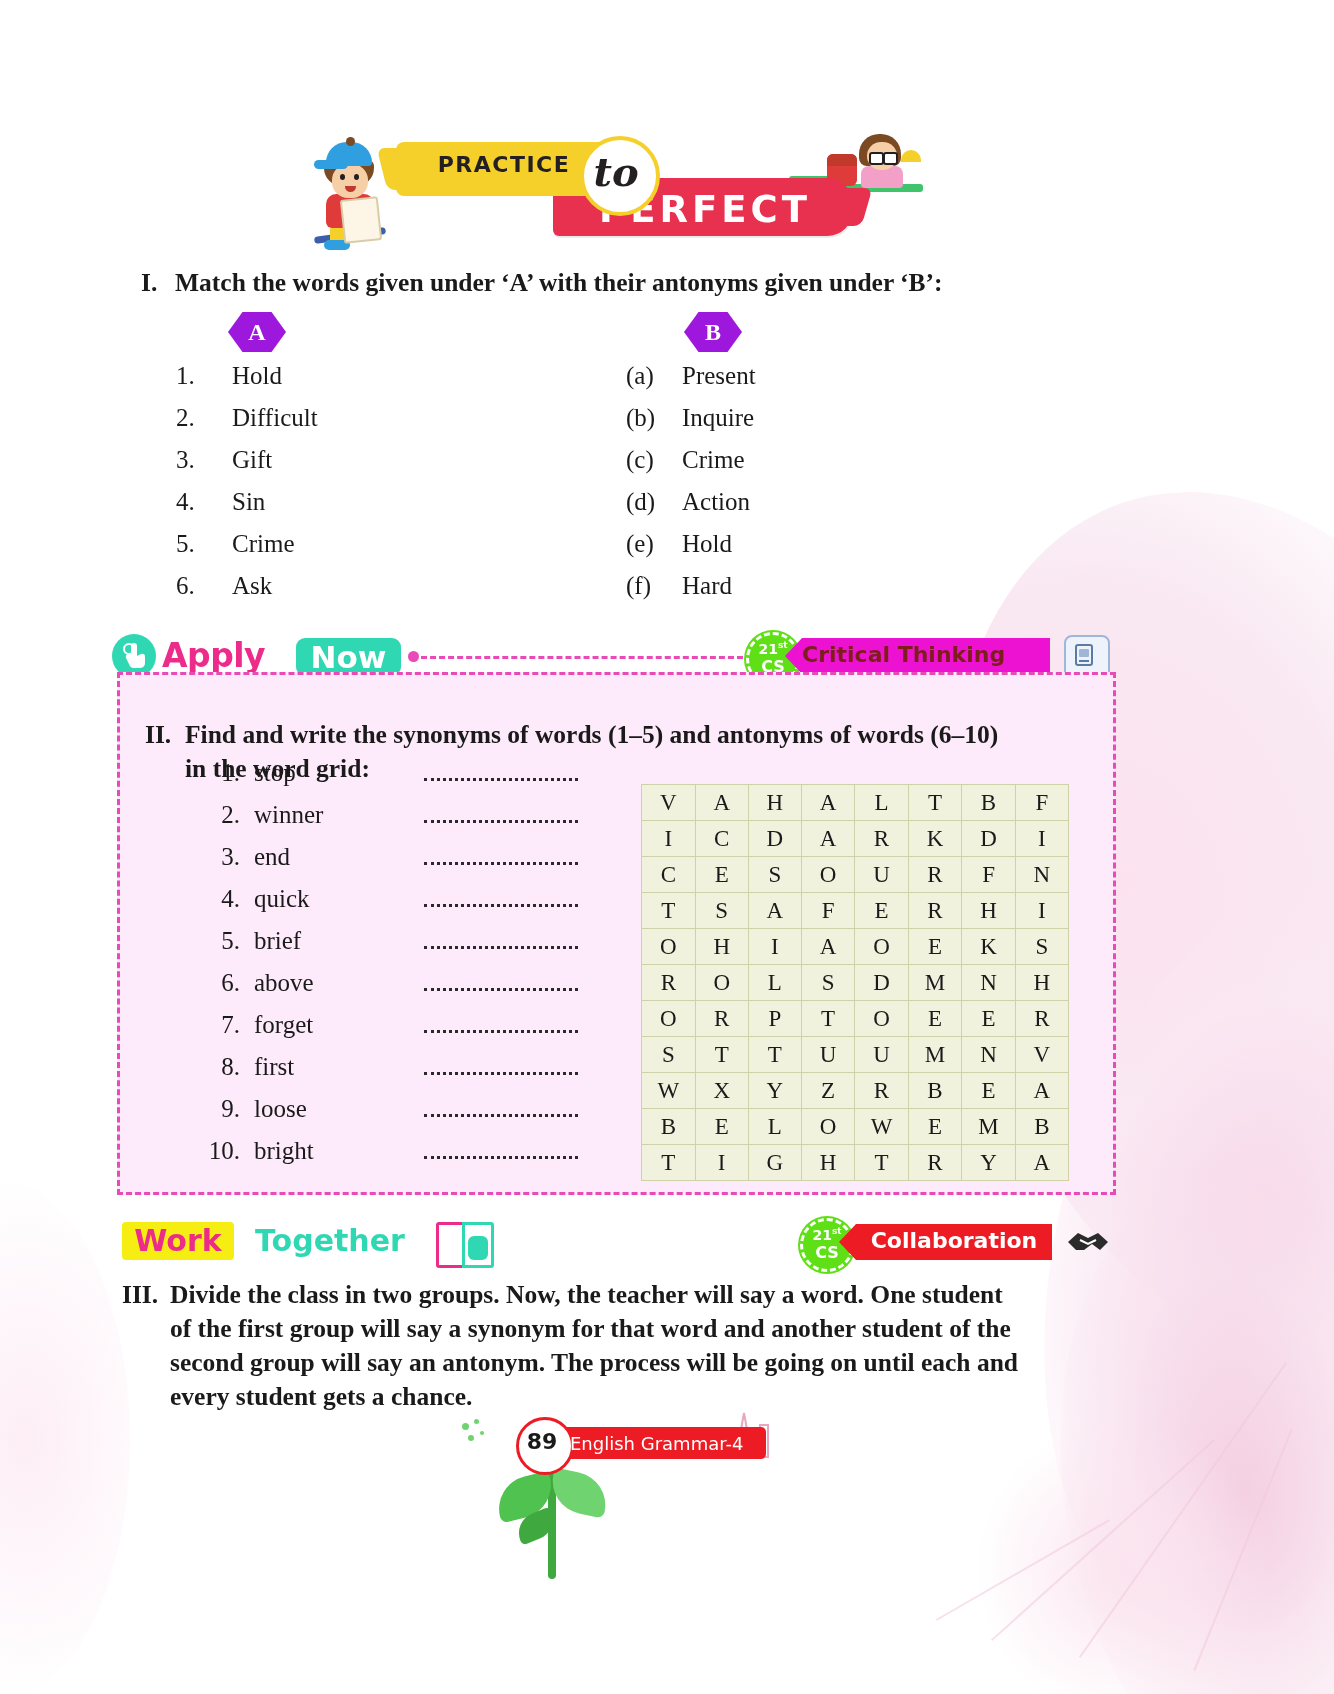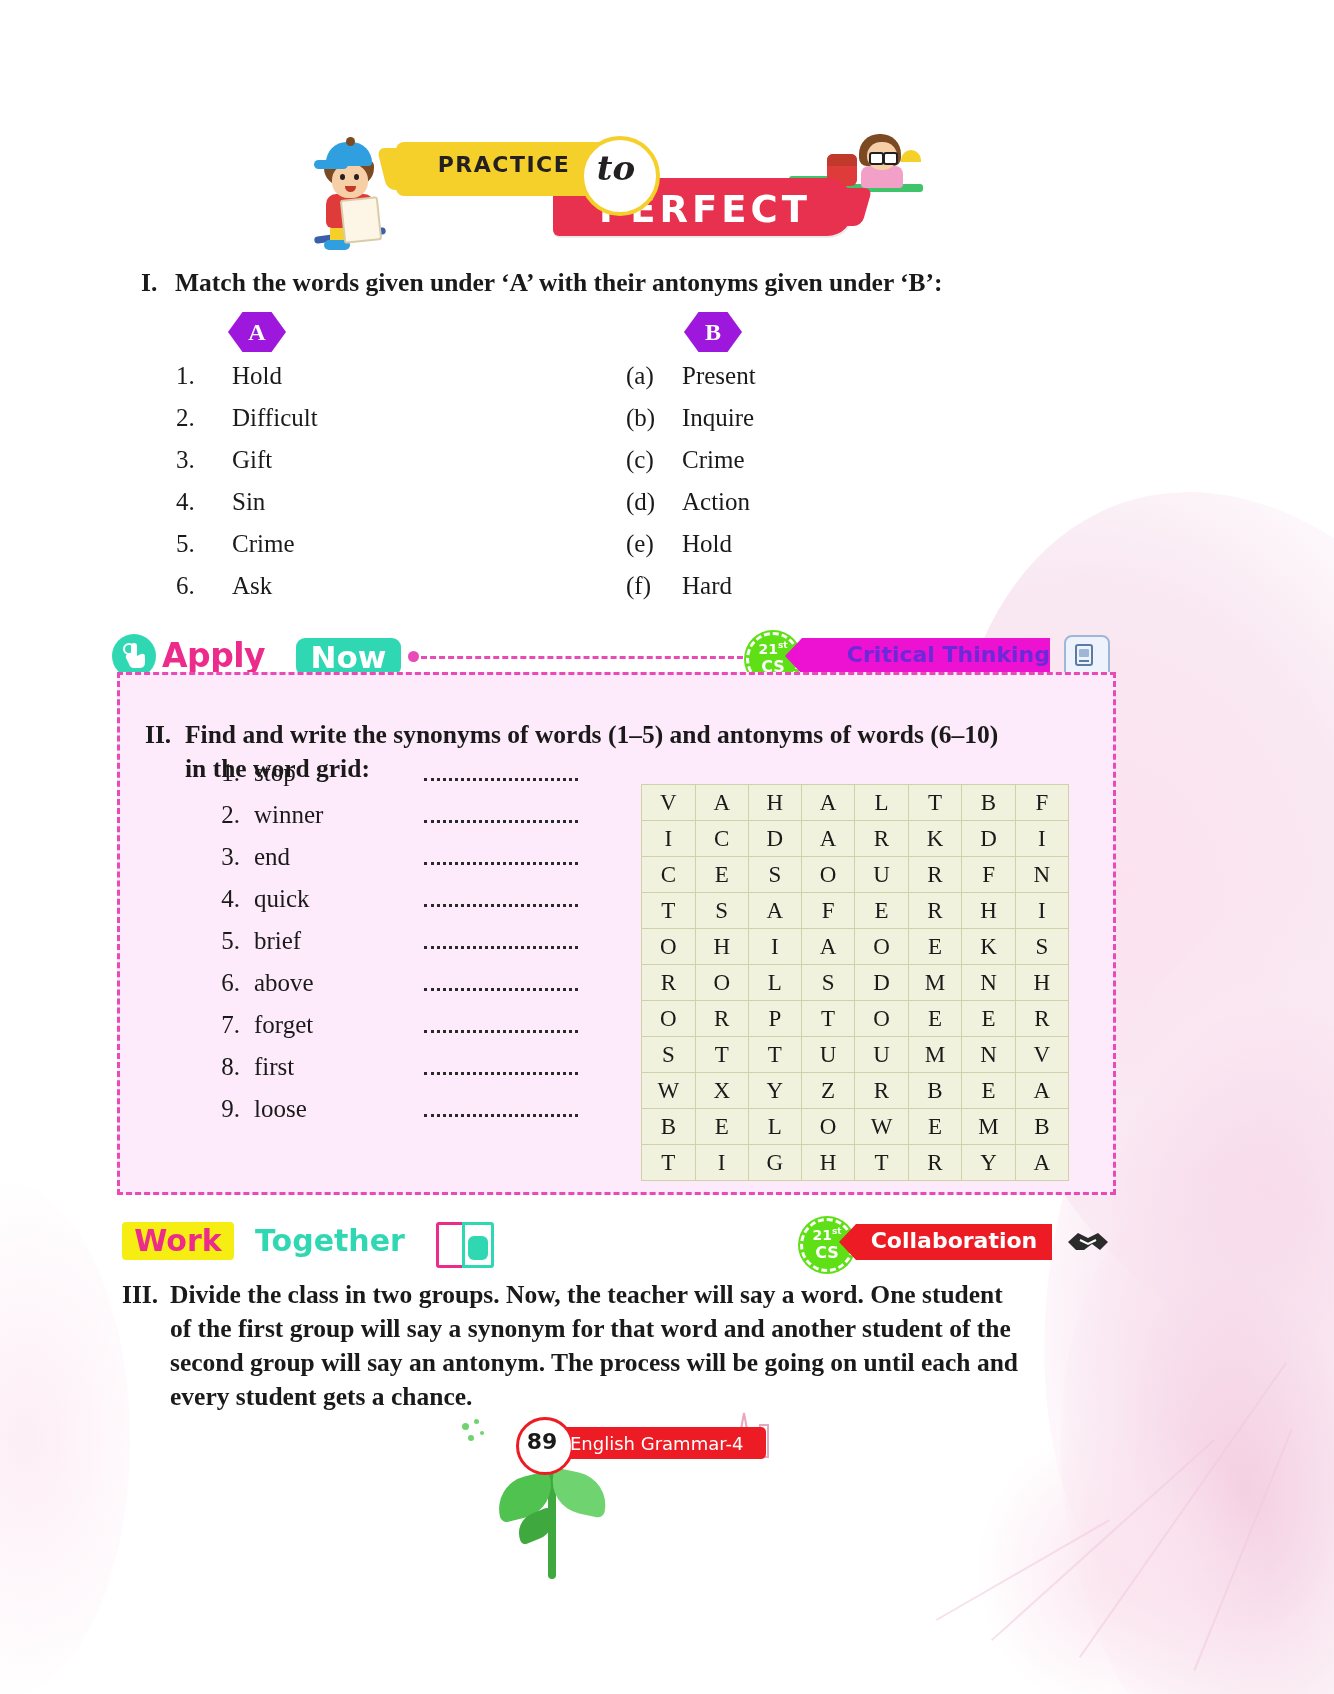--- a/index.html
+++ b/index.html
@@ -60,21 +60,21 @@
     font-family:"DejaVu Sans", sans-serif;font-weight:bold;font-size:22px;
     letter-spacing:1.5px;color:#241f20;text-align:center;
   }
   .to-badge{
     position:absolute;left:262px;top:8px;width:72px;height:72px;border-radius:50%;
     background:#ffffff;border:4px solid #f5cf2a;
   }
   .to-text{
     position:absolute;left:262px;top:20px;width:72px;text-align:center;
     font-family:"DejaVu Serif", serif;font-style:italic;font-weight:bold;
-    font-size:34px;color:#241f20;
+    font-size:40px;color:#241f20;
   }
   
   .kid-l{position:absolute;left:0px;top:8px;width:84px;height:112px;}
   .kid-l .cap{position:absolute;left:8px;top:6px;width:46px;height:24px;
       background:#2f9fe0;border-radius:24px 24px 4px 4px;}
   .kid-l .cap-brim{position:absolute;left:-4px;top:24px;width:34px;height:9px;
       background:#2f9fe0;border-radius:8px;}
   .kid-l .cap-btn{position:absolute;left:28px;top:1px;width:9px;height:9px;
       background:#7b4a22;border-radius:50%;}
   .kid-l .hair{position:absolute;left:6px;top:24px;width:50px;height:26px;
@@ -178,22 +178,22 @@
   .ct-banner{
     position:absolute;left:690px;top:6px;width:248px;height:36px;
     background:#ed12d2;
   }
   .ct-banner:before{
     content:"";position:absolute;left:-17px;top:0;width:0;height:0;
     border-top:18px solid transparent;border-bottom:18px solid transparent;
     border-right:17px solid #ed12d2;
   }
   .ct-text{
-    position:absolute;left:690px;top:10px;width:248px;text-align:right;
-    font-family:"DejaVu Sans", sans-serif;font-weight:bold;font-size:22px;color:#6d28d9;
+    position:absolute;left:690px;top:10px;width:248px;text-align:left;
+    font-family:"DejaVu Sans", sans-serif;font-weight:bold;font-size:22px;color:#7f1d1d;
   }
   .ct-icon{
     position:absolute;left:952px;top:3px;width:42px;height:42px;border-radius:8px;
     background:#eef3fb;border:2px solid #9fb6d6;
   }
 
   
   .panel{
     position:absolute;left:117px;top:672px;width:993px;height:517px;
     background:#fdeafa;border:3px dashed #e84bb8;
@@ -485,20 +485,25 @@
   <div class="wl-item">
     <span class="num">8.</span>
     <span class="w">first</span>
     <span class="dots"></span>
   </div>
   <div class="wl-item">
     <span class="num">9.</span>
     <span class="w">loose</span>
     <span class="dots"></span>
   </div>
+  <div class="wl-item">
+    <span class="num">10.</span>
+    <span class="w">bright</span>
+    <span class="dots"></span>
+  </div>
 </div>
 
 <table class="grid">
   <tbody id="grid-body">
       <tr>
         <td>V</td>
         <td>A</td>
         <td>H</td>
         <td>A</td>
         <td>L</td>

